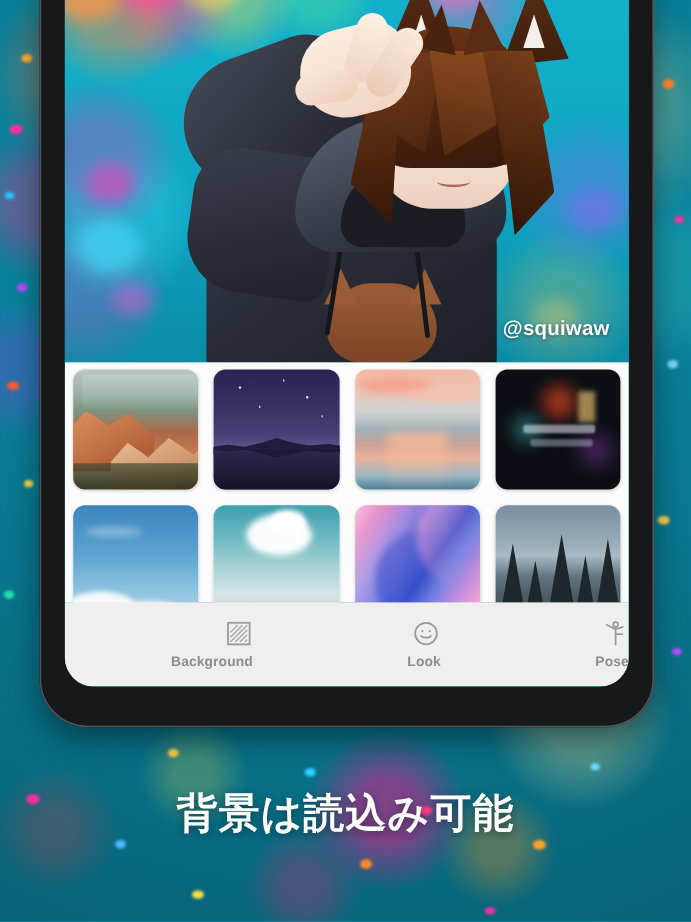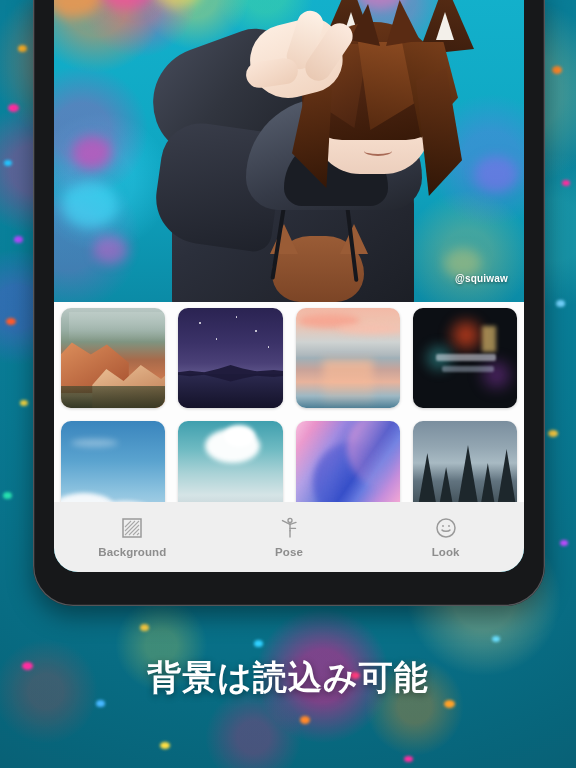--- a/index.html
+++ b/index.html
@@ -62,21 +62,21 @@
       linear-gradient(180deg,#13b1cc 0%,#0fa6c2 55%,#0b8ba6 100%);
   }
   #stage .bk{ position:absolute; border-radius:50%; filter:blur(6px); }
 
   
   #avatar{ position:absolute; left:0; top:0; width:470px; height:316px; }
   .sh{ position:absolute; }
 
   #watermark{
     position:absolute; right:16px; bottom:18px;
-    color:#fff; font-size:10px; font-weight:bold; letter-spacing:.2px;
+    color:#fff; font-size:17px; font-weight:bold; letter-spacing:.2px;
     text-shadow:0 1px 3px rgba(0,0,0,.45);
   }
 
   
   #thumb-panel{
     position:absolute; left:0; top:316px; width:470px; height:200px;
     background:#fdfdfd; padding:6px 7px 0 7px;
   }
   #thumb-grid{ display:grid; grid-template-columns:repeat(4,1fr); gap:13px; }
   .thumb{ width:100%; height:100px; border-radius:10px; overflow:hidden;
@@ -140,21 +140,21 @@
   .t8 .r3{ left:40%; width:26%; height:80%; }
   .t8 .r4{ left:62%; width:20%; height:62%; }
   .t8 .r5{ left:78%; width:24%; height:76%; }
   .t8 .sn{ left:0; bottom:0; width:100%; height:16%; background:rgba(255,255,255,.14); filter:blur(3px); }
 
   
   #tabbar{
     position:absolute; left:0; bottom:0; width:470px; height:70px;
     background:#efefef; display:flex; align-items:center;
   }
-  .tab{ flex:1; display:flex; flex-direction:column; align-items:center; gap:6px; cursor:pointer; }
+  .tab{ flex:1; display:flex; flex-direction:column; align-items:flex-end; gap:6px; cursor:pointer; }
   .tab .ic{ width:24px; height:24px; color:#9a9a9a; display:block; }
   .tab .lbl{ font-size:11.5px; color:#8d8d8d; font-weight:bold; letter-spacing:.1px; }
 
   
   #caption{
     position:absolute; left:0; top:655px; width:576px; text-align:center;
     color:#fff; font-size:34px; font-weight:bold; letter-spacing:1px;
     text-shadow:0 2px 7px rgba(0,0,0,.42);
   }
 </style>
@@ -323,42 +323,42 @@
               <line x1="13" y1="19" x2="19" y2="13"></line>
                 <line x1="17" y1="19" x2="19" y2="17"></line>
             </g>
           </svg>
         </span>
         <span class="lbl">Background</span>
       </div>
 
       <div class="tab">
         <span class="ic">
+          <svg viewBox="0 0 24 24" width="24" height="24" fill="none" stroke="#9a9a9a" stroke-width="1.5">
+            <circle cx="12" cy="12" r="9"></circle>
+            <circle cx="9" cy="10" r=".9" fill="#9a9a9a" stroke="none"></circle>
+            <circle cx="15" cy="10" r=".9" fill="#9a9a9a" stroke="none"></circle>
+            <path d="M8 14c1.2 1.8 6.8 1.8 8 0" stroke-linecap="round"></path>
+          </svg>
+        </span>
+        <span class="lbl">Look</span>
+      </div>
+
+      <div class="tab">
+        <span class="ic">
           <svg viewBox="0 0 24 24" width="24" height="24" fill="none" stroke="#9a9a9a" stroke-width="1.4" stroke-linecap="round">
             <circle cx="13" cy="4.4" r="2"></circle>
             <path d="M13 6.6v8.2"></path>
             <path d="M13 8.4 L5.5 4.6"></path>
             <path d="M13 8.4 L19 6.4"></path>
             <path d="M13 12.4 L18.5 12.4"></path>
             <path d="M13 14.8 L13 21"></path>
           </svg>
         </span>
         <span class="lbl">Pose</span>
       </div>
 
-      <div class="tab">
-        <span class="ic">
-          <svg viewBox="0 0 24 24" width="24" height="24" fill="none" stroke="#9a9a9a" stroke-width="1.5">
-            <circle cx="12" cy="12" r="9"></circle>
-            <circle cx="9" cy="10" r=".9" fill="#9a9a9a" stroke="none"></circle>
-            <circle cx="15" cy="10" r=".9" fill="#9a9a9a" stroke="none"></circle>
-            <path d="M8 14c1.2 1.8 6.8 1.8 8 0" stroke-linecap="round"></path>
-          </svg>
-        </span>
-        <span class="lbl">Look</span>
-      </div>
-
 
     </div>
   </div>
 </div>
 
 <div id="caption">背景は読込み可能</div>
 
 </body></html>

